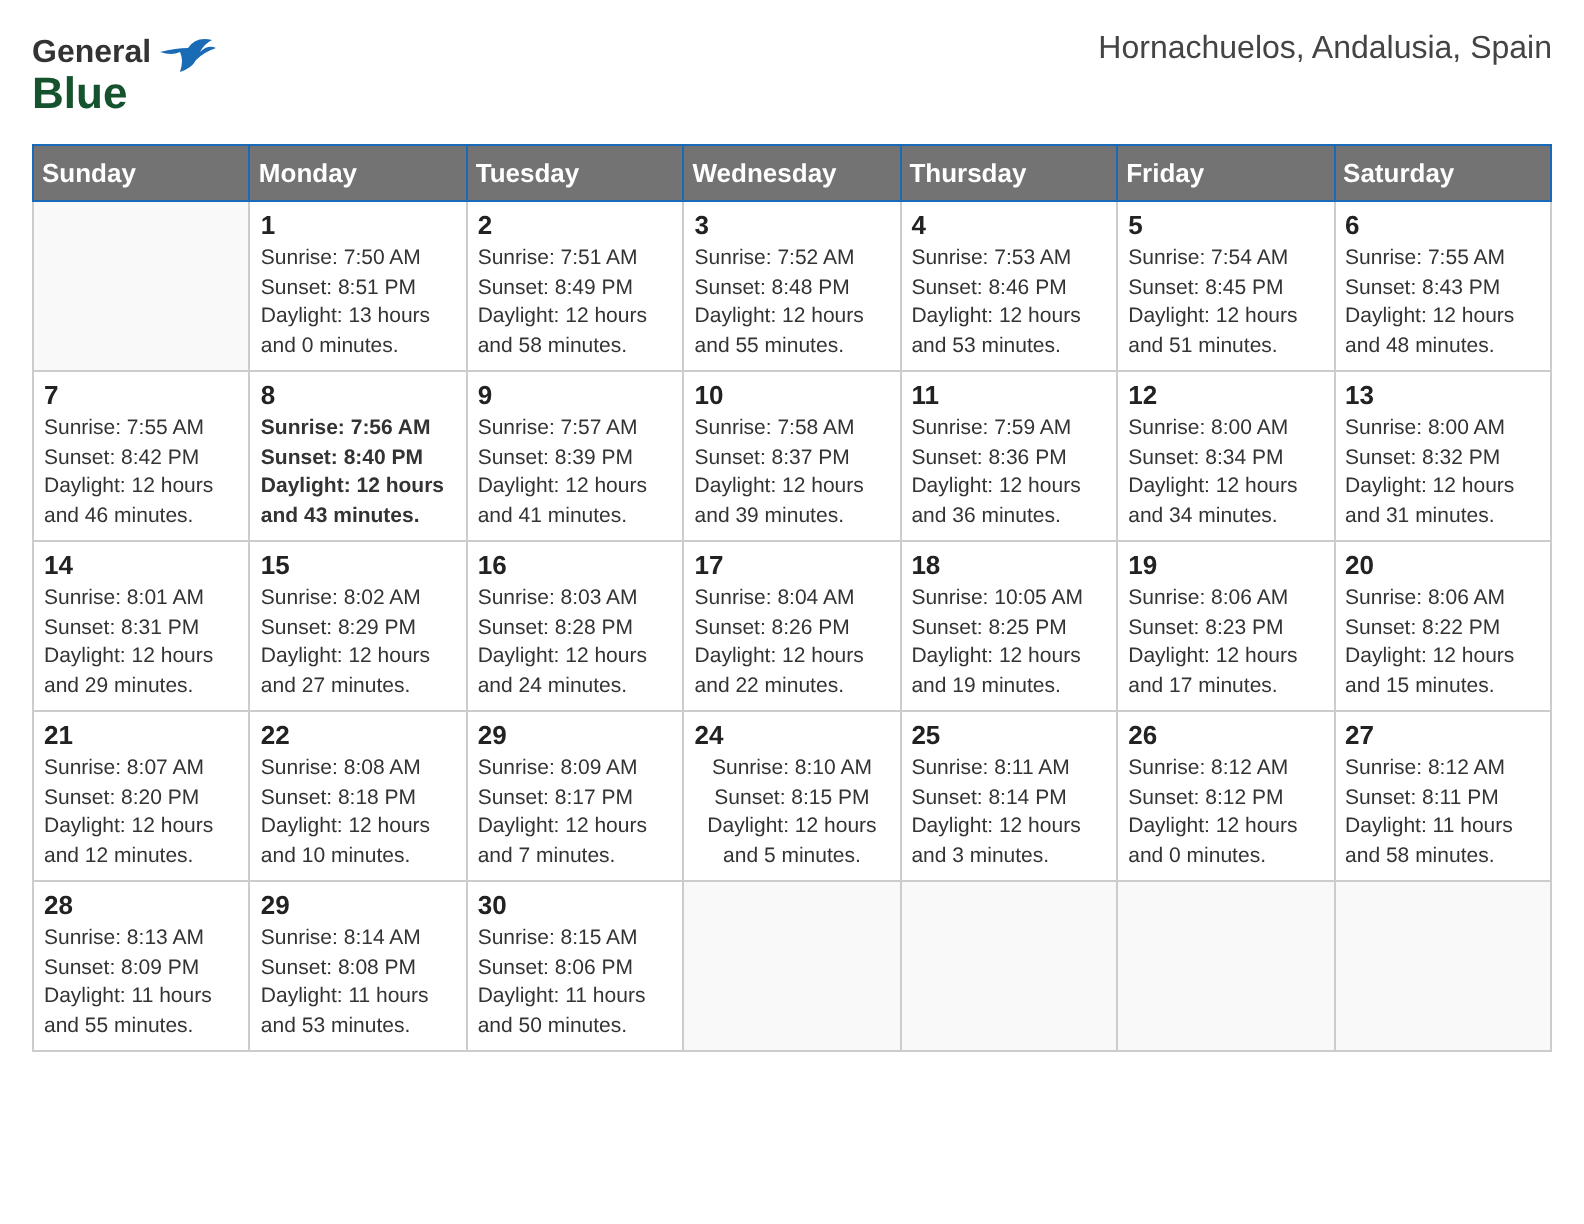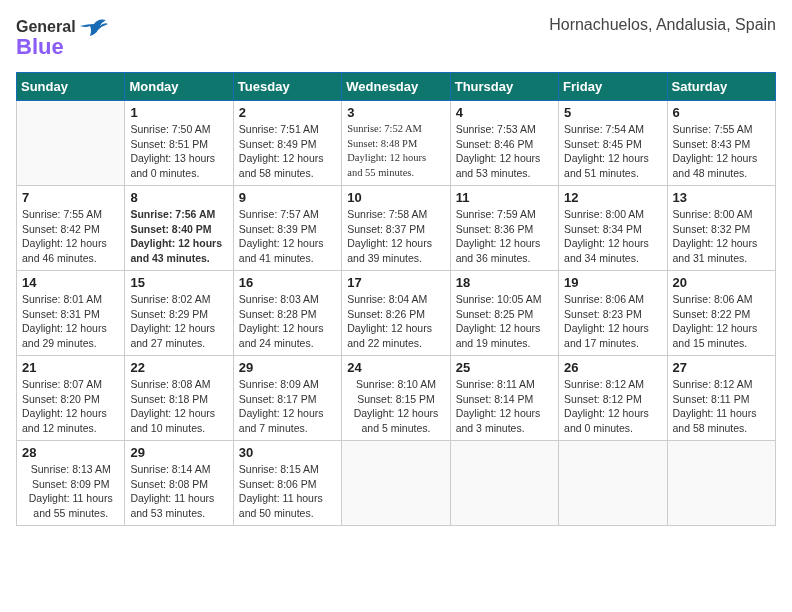--- a/index.html
+++ b/index.html
@@ -37,21 +37,21 @@
     .location {
       font-size: 16px;
       color: #444;
     }
     .calendar {
       width: 100%;
       border-collapse: collapse;
       border: 1px solid #ccc;
     }
     .calendar th {
-      background-color: #0f766e;
+      background-color: #737373;
       color: #fff;
       font-size: 13px;
       padding: 6px 4px;
       text-align: left;
       border: 1px solid #1a6bb5;
     }
     .calendar td {
       vertical-align: top;
       border: 1px solid #ccc;
       padding: 4px 5px;
@@ -82,21 +82,21 @@
 <body>
 
 <div class="header">
   <div class="logo">
     <div class="logo-row">
       <span style="font-size:16px;font-weight:bold;color:#333;">General</span>
       <svg width="28" height="22" viewBox="0 0 28 22">
         <path d="M14 8 Q18 2 26 4 Q22 6 20 10 Q24 6 28 8 Q22 10 18 14 Q16 18 10 20 Q12 14 10 10 Q6 12 0 10 Q8 8 14 8Z" fill="#1a6bb5"></path>
       </svg>
     </div>
-    <span style="font-size:22px;font-weight:bold;color:#8b5cf6;margin-top:-4px;">Blue</span>
+    <span style="font-size:22px;font-weight:bold;color:#14532d;margin-top:-4px;">Blue</span>
   </div>
   <div class="title-section">
     <div class="location">Hornachuelos, Andalusia, Spain</div>
   </div>
 </div>
 
 <table class="calendar">
   <thead>
     <tr>
     <th>Sunday</th>
@@ -120,21 +120,21 @@
         </td>
         <td>
           <span class="day-number">2</span>
           <div class="day-info" style="white-space: pre-line;">Sunrise: 7:51 AM
 Sunset: 8:49 PM
 Daylight: 12 hours
 and 58 minutes.</div>
         </td>
         <td>
           <span class="day-number">3</span>
-          <div class="day-info" style="white-space: pre-line; font-family: Liberation Serif, serif;">Sunrise: 7:52 AM
+          <div class="day-info" style="white-space: pre-line;">Sunrise: 7:52 AM
 Sunset: 8:48 PM
 Daylight: 12 hours
 and 55 minutes.</div>
         </td>
         <td>
           <span class="day-number">4</span>
           <div class="day-info" style="white-space: pre-line;">Sunrise: 7:53 AM
 Sunset: 8:46 PM
 Daylight: 12 hours
 and 53 minutes.</div>
@@ -303,21 +303,21 @@
           <span class="day-number">27</span>
           <div class="day-info" style="white-space: pre-line;">Sunrise: 8:12 AM
 Sunset: 8:11 PM
 Daylight: 11 hours
 and 58 minutes.</div>
         </td>
       </tr>
       <tr class="week-row">
         <td>
           <span class="day-number">28</span>
-          <div class="day-info" style="white-space: pre-line; text-align: center;">Sunrise: 8:13 AM
+          <div class="day-info" style="white-space: pre-line;">Sunrise: 8:13 AM
 Sunset: 8:09 PM
 Daylight: 11 hours
 and 55 minutes.</div>
         </td>
         <td>
           <span class="day-number">29</span>
           <div class="day-info" style="white-space: pre-line;">Sunrise: 8:14 AM
 Sunset: 8:08 PM
 Daylight: 11 hours
 and 53 minutes.</div>

